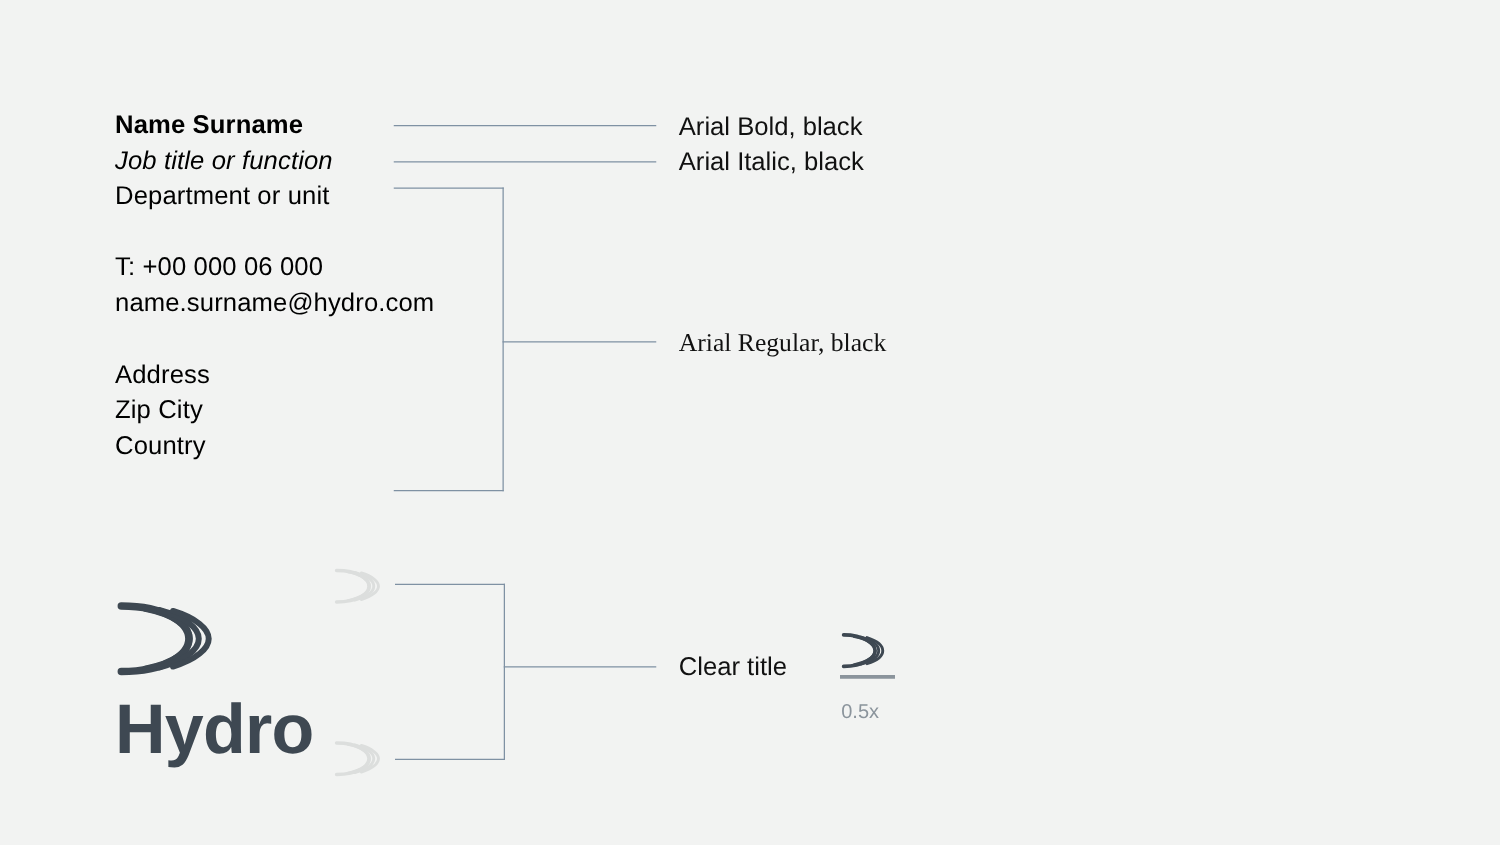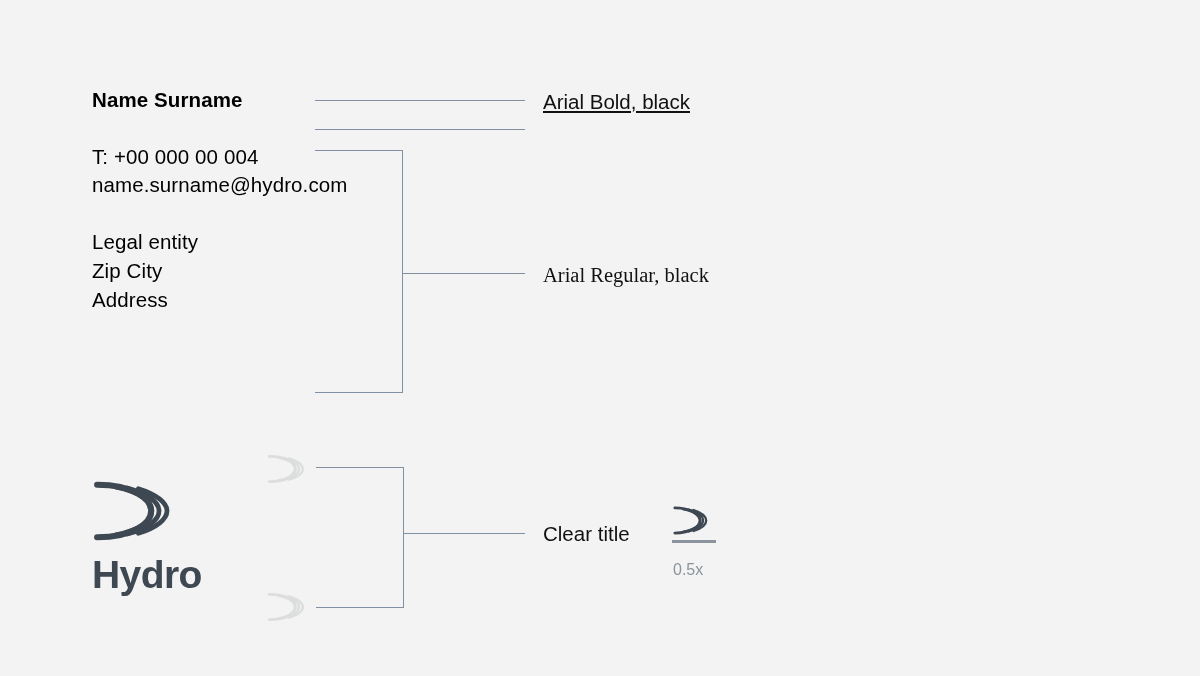--- a/index.html
+++ b/index.html
@@ -59,21 +59,21 @@
     position: absolute;
     font-size: 20.5px;
     line-height: 26px;
     color: #111111;
     white-space: nowrap;
   }
 
   
   .logo-mark { display: block; }
   .logo-word {
-    font-size: 39px;
+    font-size: 56px;
     font-weight: bold;
     color: #3e4852;
     letter-spacing: -0.6px;
     line-height: 1;
   }
   .logo-main {
     position: absolute;
     left: 92px;
     top: 478px;
   }
@@ -107,44 +107,47 @@
     margin-top: 17px;
   }
 </style>
 </head>
 <body>
 
 <div class="stage">
 
   <div class="sig-block">
     <div class="sig-line bold">Name Surname</div>
+    <div class="sig-line italic">Job title or function</div>
+    <div class="sig-line">Department or unit</div>
     <div class="sig-gap"></div>
-    <div class="sig-line">T: +00 000 00 004</div>
+    <div class="sig-line">T: +00 000 06 000</div>
     <div class="sig-line link">name.surname@hydro.com</div>
     <div class="sig-gap"></div>
-    <div class="sig-line">Legal entity</div>
+    <div class="sig-line">Address</div>
     <div class="sig-line">Zip City</div>
-    <div class="sig-line">Address</div>
+    <div class="sig-line">Country</div>
   </div>
 
   <div class="rule-h" style="left:315px; top:98px;  width:210px;"></div>
 
   <div class="rule-h" style="left:315px; top:127px; width:210px;"></div>
 
   <div class="rule-h" style="left:315px; top:148px; width:88px;"></div>
   <div class="rule-v" style="left:402px; top:148px; height:243px;"></div>
   <div class="rule-h" style="left:315px; top:390px; width:88px;"></div>
   <div class="rule-h" style="left:402px; top:271px; width:123px;"></div>
 
   <div class="rule-h" style="left:316px; top:465px; width:88px;"></div>
   <div class="rule-v" style="left:403px; top:465px; height:141px;"></div>
   <div class="rule-h" style="left:316px; top:605px; width:88px;"></div>
   <div class="rule-h" style="left:403px; top:531px; width:122px;"></div>
 
-  <div class="label" style="left:543px; top:87px;text-decoration:underline;">Arial Bold, black</div>
+  <div class="label" style="left:543px; top:87px;">Arial Bold, black</div>
+  <div class="label" style="left:543px; top:115px;">Arial Italic, black</div>
   <div class="label" style="left:543px; top:260px;font-family:Liberation Serif, serif;">Arial Regular, black</div>
   <div class="label" style="left:543px; top:519px;">Clear title</div>
 
   <div class="cs-chip">
     <span>
       <svg class="logo-mark" width="36" height="31" viewBox="0 0 100 86" aria-hidden="true">
         <g fill="none" stroke="#3e4852" stroke-width="8" stroke-linecap="round">
           <path d="M8 8 C 54 8, 78 28, 78 43 C 78 58, 54 78, 8 78"></path>
         </g>
         <g fill="none" stroke="#3e4852" stroke-width="6.5" stroke-linecap="round">

